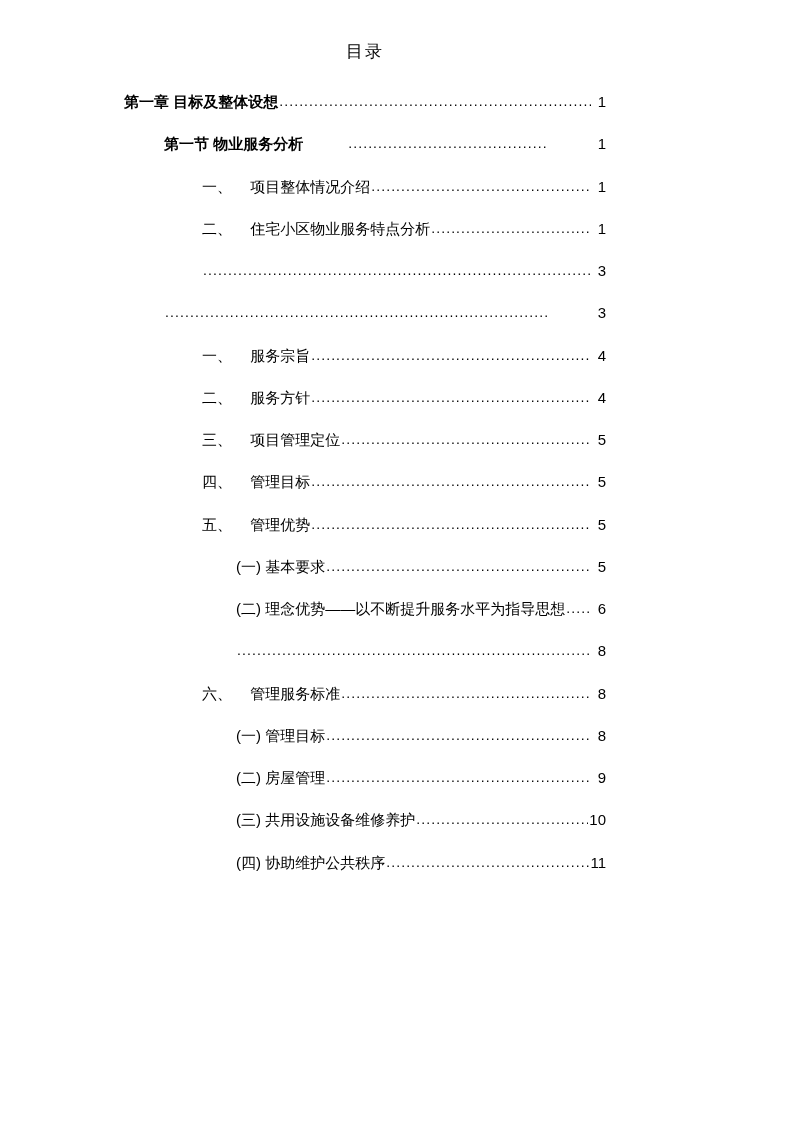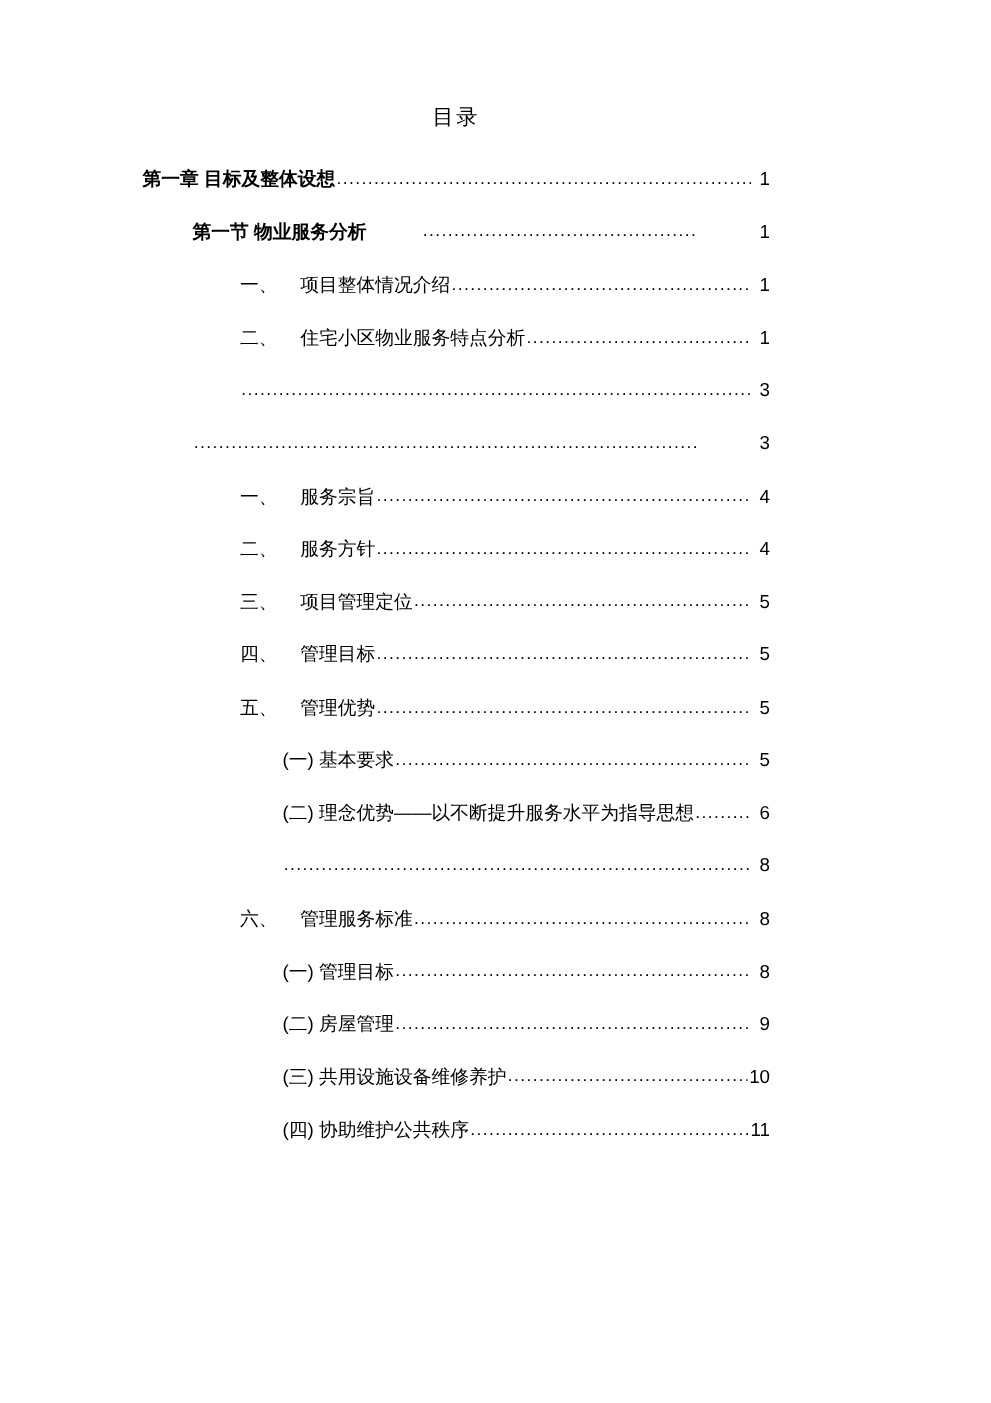--- a/index.html
+++ b/index.html
@@ -12,32 +12,32 @@
     height: 1122px;
     font-family: "Liberation Serif", "DejaVu Serif", serif;
     color: #000000;
     overflow: hidden;
   }
   .page {
     position: relative;
     width: 730px;
     height: 1122px;
     box-sizing: border-box;
-    padding: 82px 112px 60px 112px;
+    padding: 40px 112px 60px 112px;
   }
   .toc-title {
     text-align: center;
     font-size: 17px;
     font-family: "Liberation Sans", "DejaVu Sans", sans-serif;
     letter-spacing: 2px;
     margin: 0 0 30px 0;
     font-weight: normal;
   }
   .toc-list {
-    margin: 2px;
+    margin: 12px;
     padding: 0;
     list-style: none;
   }
   .toc-entry {
     display: flex;
     align-items: baseline;
     font-size: 15px;
     font-family: "Liberation Sans", "DejaVu Sans", sans-serif;
     line-height: 1.15;
     margin-bottom: 25px;

